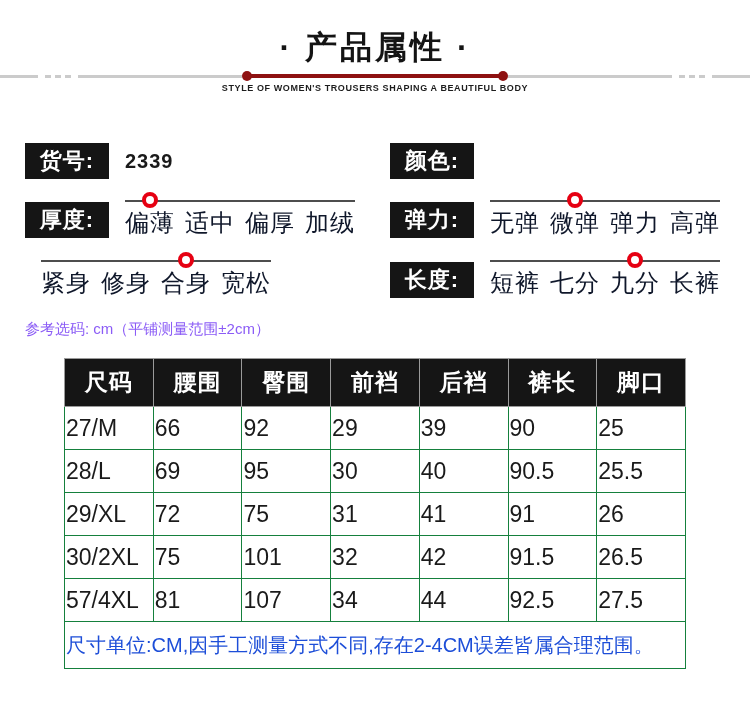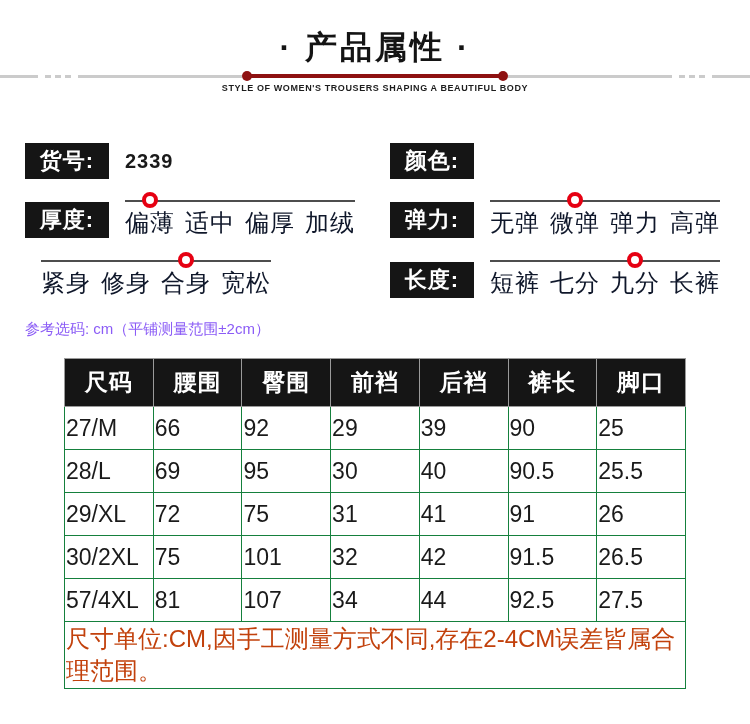--- a/index.html
+++ b/index.html
@@ -34,21 +34,21 @@
         border:4px solid #e60012;border-radius:50%;background:#fff;}
 
   
   .size-note{margin:15px 0 17px 25px;font-size:15px;color:#8b5cf6;}
 
   
   table.size-table{margin:19px auto 0;width:622px;border-collapse:collapse;table-layout:fixed;}
   .size-table th{background:#151515;color:#fff;font-size:23px;font-weight:bold;height:45px;
                  border:1px solid #9a9a9a;letter-spacing:1px;}
   .size-table td{font-size:23px;color:#1a1a1a;height:40px;text-align:left;border:1px solid #15803d;}
-  .size-table .tfoot-cell{font-size:24px;height:44px;color:#c2410c;}
+  .size-table .tfoot-cell{font-size:20px;height:44px;color:#1d4ed8;}
 </style>
 </head>
 <body>
 
 <div class="page">
 
   <div class="header">
     <div class="title">· 产品属性 ·</div>
     <div class="deco-line">
       <div class="seg edge"></div>

